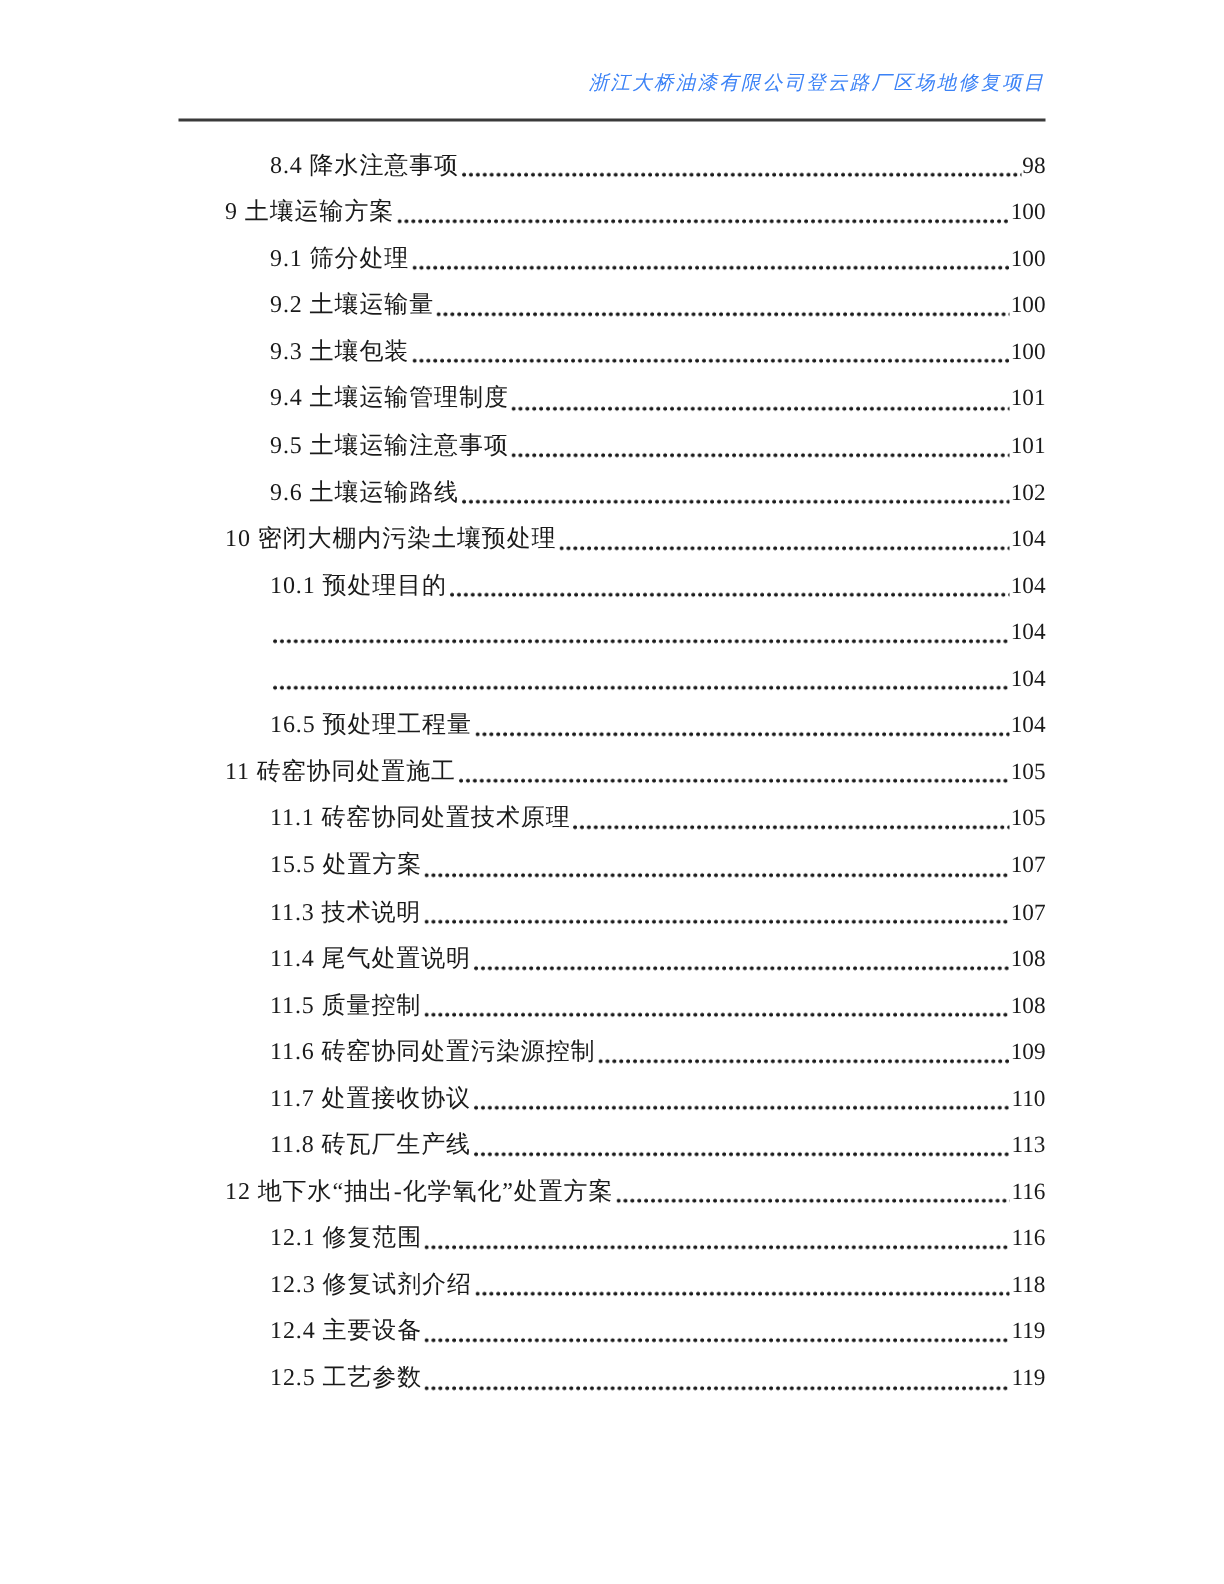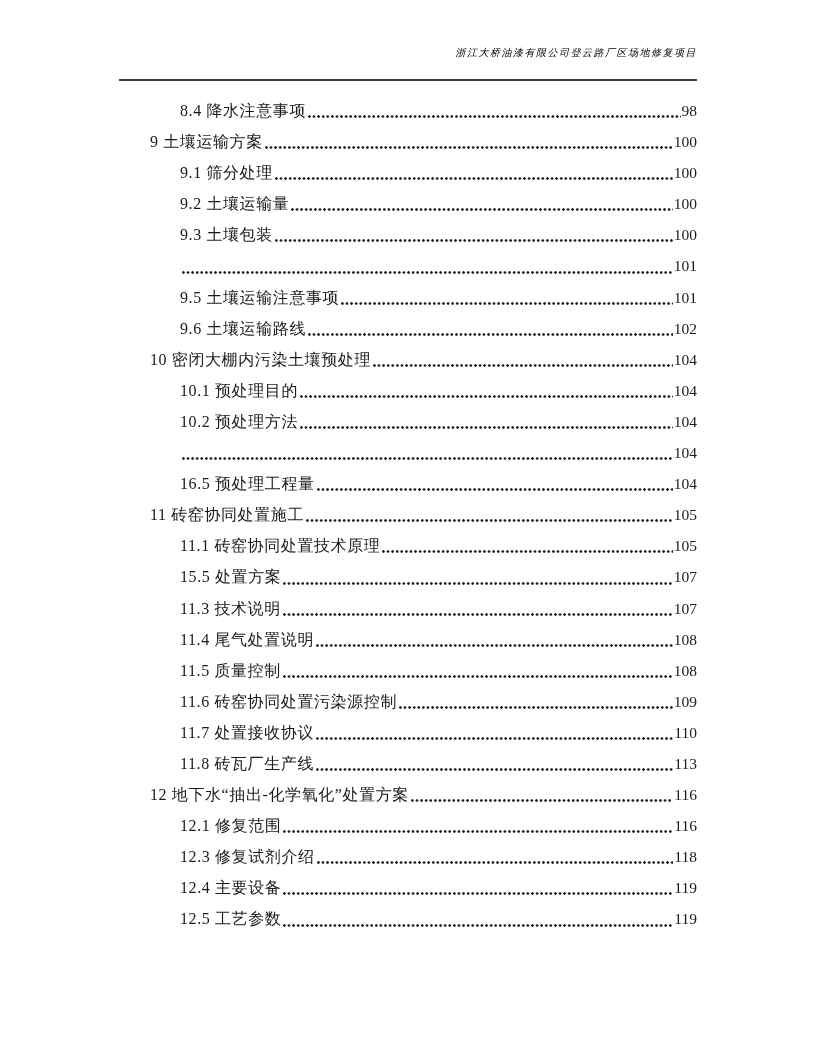--- a/index.html
+++ b/index.html
@@ -14,25 +14,25 @@
     margin: 0 auto;
     background: #ffffff;
     font-family: "Liberation Serif", "DejaVu Serif", serif;
     color: #1a1a1a;
     overflow: hidden;
   }
   .header-title {
     position: absolute;
     top: 46px;
     right: 119px;
-    font-size: 10px;
+    font-size: 13px;
     font-style: italic;
     letter-spacing: 1.5px;
     white-space: nowrap;
-    color: #000000;
+    color: #3b82f6;
   }
   .header-rule {
     position: absolute;
     top: 79px;
     left: 119px;
     width: 578px;
     height: 2px;
     background: #3a3a3a;
   }
   .toc {
@@ -95,20 +95,21 @@
     <span class="toc-label">9.2 土壤运输量</span>
     <span class="toc-dots"></span>
     <span class="toc-page">100</span>
   </div>
       <div class="toc-row level-2">
     <span class="toc-label">9.3 土壤包装</span>
     <span class="toc-dots"></span>
     <span class="toc-page">100</span>
   </div>
       <div class="toc-row level-2">
+    <span class="toc-label">9.4 土壤运输管理制度</span>
     <span class="toc-dots"></span>
     <span class="toc-page">101</span>
   </div>
       <div class="toc-row level-2">
     <span class="toc-label">9.5 土壤运输注意事项</span>
     <span class="toc-dots"></span>
     <span class="toc-page">101</span>
   </div>
       <div class="toc-row level-2">
     <span class="toc-label">9.6 土壤运输路线</span>
@@ -119,21 +120,20 @@
     <span class="toc-label">10 密闭大棚内污染土壤预处理</span>
     <span class="toc-dots"></span>
     <span class="toc-page">104</span>
   </div>
       <div class="toc-row level-2">
     <span class="toc-label">10.1 预处理目的</span>
     <span class="toc-dots"></span>
     <span class="toc-page">104</span>
   </div>
       <div class="toc-row level-2">
-    <span class="toc-label">10.2 预处理方法</span>
     <span class="toc-dots"></span>
     <span class="toc-page">104</span>
   </div>
       <div class="toc-row level-2">
     <span class="toc-dots"></span>
     <span class="toc-page">104</span>
   </div>
       <div class="toc-row level-2">
     <span class="toc-label">16.5 预处理工程量</span>
     <span class="toc-dots"></span>

